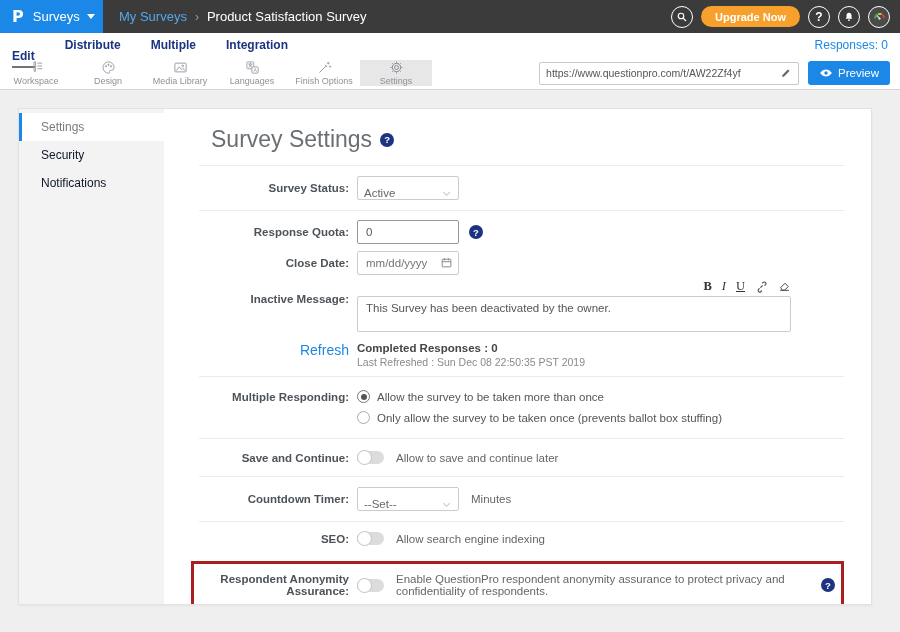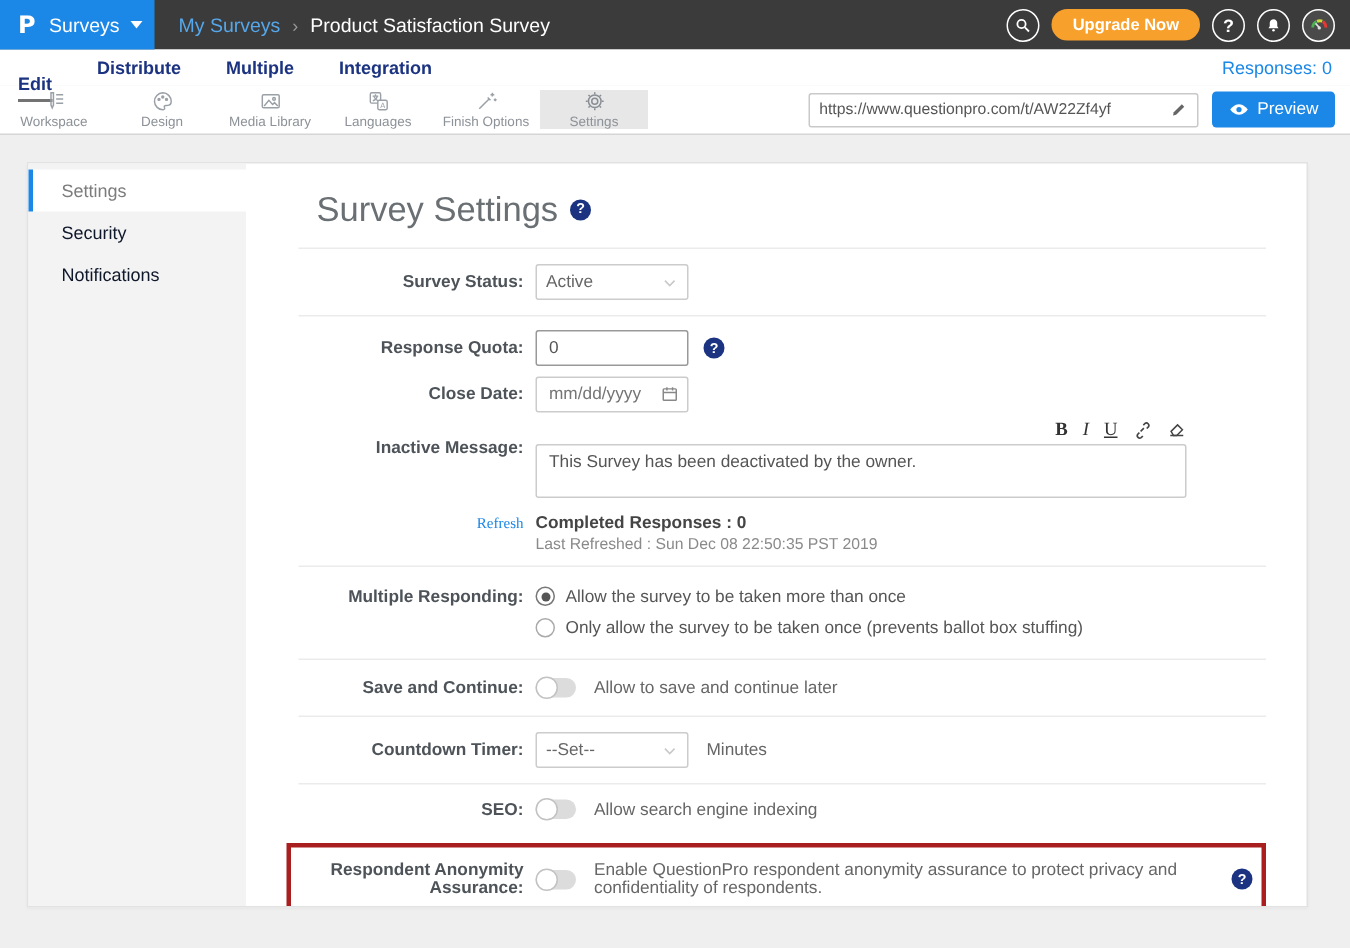--- a/index.html
+++ b/index.html
@@ -45,32 +45,32 @@
   .side-item.active { background:#fff; border-left:3px solid #1b87e6; color:#7c7c7c; }
   .content { flex:1; overflow:hidden; }
 
   .title-row { margin:0 27px 0 47px; padding:17px 0 12px 0; display:flex; align-items:center; }
   .page-title { font-size:23px; color:#6a6f73; }
   .qbadge { width:14px; height:14px; border-radius:50%; background:#1b3380; color:#fff; font-size:9.5px; font-weight:bold; display:inline-flex; align-items:center; justify-content:center; margin-left:8px; }
 
   .section { margin:0 27px 0 35px; border-bottom:1px solid #ebebeb; }
   .frow { display:flex; align-items:center; }
   .flabel { width:150px; text-align:right; margin-right:8px; font-weight:bold; font-size:11.5px; color:#4d5358; flex-shrink:0; }
-  .sel { width:102px; height:24px; border:1px solid #ccc; border-radius:2px; display:flex; align-items:center; padding:0 6px; font-size:11.5px; color:#666; background:#fff; }
+  .sel { width:102px; height:24px; border:1px solid #ccc; border-radius:2px; display:flex; align-items:flex-end; padding:0 6px; font-size:11.5px; color:#666; background:#fff; }
   .sel .selval { flex:1; }
   .inp { width:102px; height:24px; border:1px solid #999; border-radius:2px; padding:0 8px; font-size:11.5px; color:#555; font-family:"Liberation Sans", sans-serif; outline:none; }
   .inp.light { border-color:#ccc; }
   .datewrap { position:relative; width:102px; }
   .datewrap input { width:102px; }
   .datewrap .cal { position:absolute; right:6px; top:5px; }
 
   .rtbar { display:flex; justify-content:flex-end; align-items:center; gap:10px; width:434px; padding-bottom:2px; }
   .rtbar span { font-family:"Liberation Serif", serif; font-size:12.5px; color:#333; }
   .textarea { width:434px; height:36px; border:1px solid #ccc; border-radius:2px; font-size:11.5px; color:#555; padding:5px 8px; resize:none; font-family:"Liberation Sans", sans-serif; outline:none; }
-  .refresh-link { color:#1b87e6; font-size:10px;font-family:Liberation Serif, serif; }
+  .refresh-link { color:#1b87e6; font-size:14px; }
   .completed { font-weight:bold; font-size:11.5px; color:#454545; }
   .lastref { font-size:10.5px; color:#8a8a8a; margin-top:2px; }
 
   .radio { width:13px; height:13px; border-radius:50%; border:1px solid #aaa; background:#fff; display:inline-flex; align-items:center; justify-content:center; margin-right:7px; flex-shrink:0; }
   .radio.sel-on { border-color:#777; }
   .radio.sel-on::after { content:""; width:6px; height:6px; border-radius:50%; background:#555; }
   .opt-text { font-size:11.5px; color:#555; }
   .optline { display:flex; align-items:center; margin-bottom:8px; }
 
   .toggle { width:27px; height:13px; background:#dcdcdc; border-radius:7px; position:relative; flex-shrink:0; }

